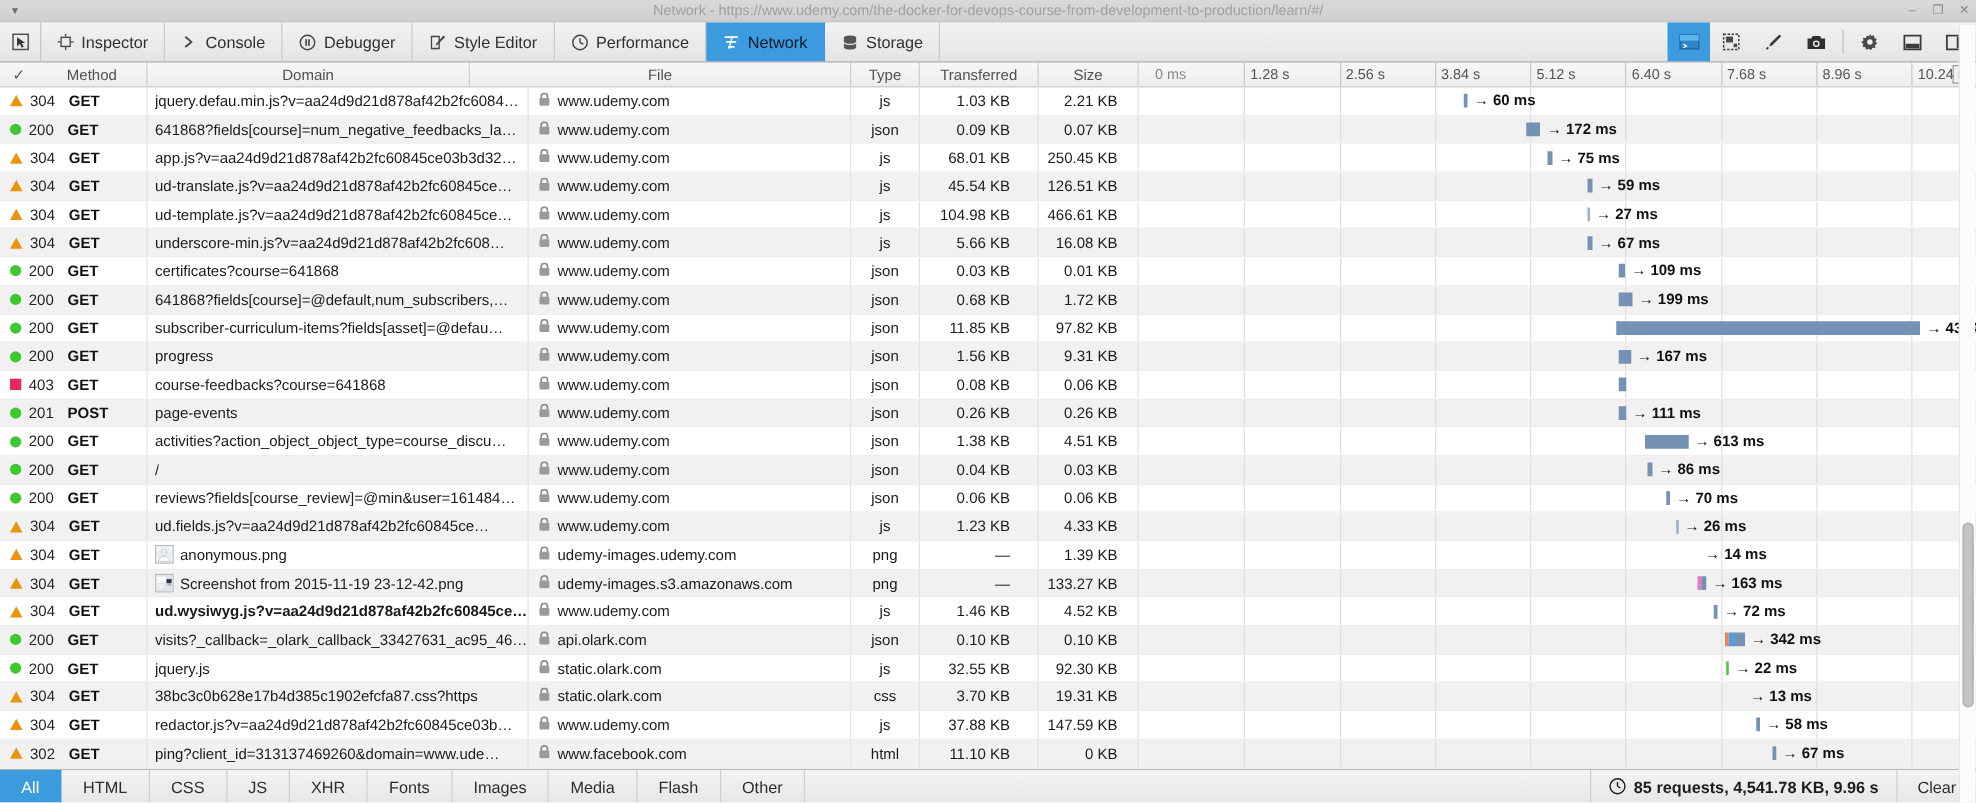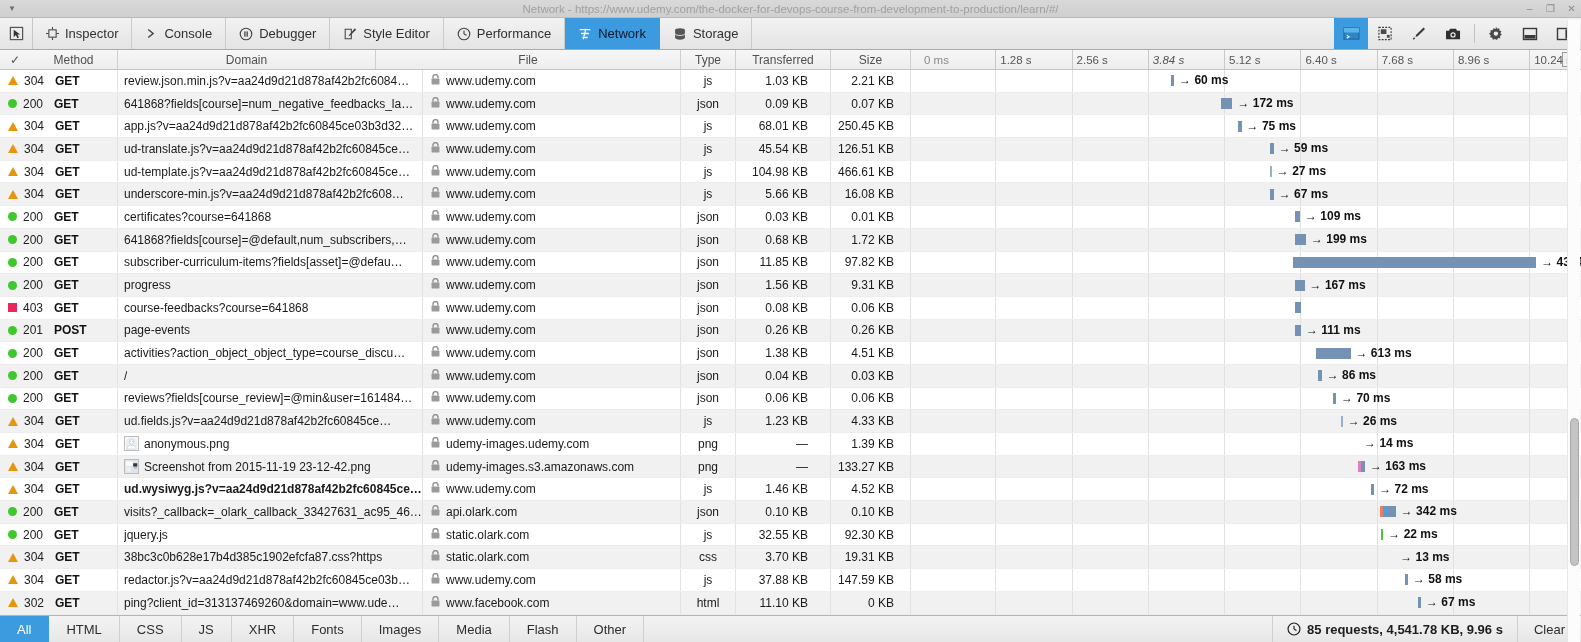--- a/index.html
+++ b/index.html
@@ -367,21 +367,21 @@
           </div>
           <div class="tick-line" style="left: 84.2791px;"></div>
           <div class="tick" style="left: 84.2791px;">
             <span class="tick-lbl">1.28 s</span>
           </div>
           <div class="tick-line" style="left: 160.558px;"></div>
           <div class="tick" style="left: 160.558px;">
             <span class="tick-lbl">2.56 s</span>
           </div>
           <div class="tick-line" style="left: 236.837px;"></div>
-          <div class="tick" style="left: 236.837px; font-style: italic;">
+          <div class="tick" style="left: 236.837px;">
             <span class="tick-lbl">3.84 s</span>
           </div>
           <div class="tick-line" style="left: 313.116px;"></div>
           <div class="tick" style="left: 313.116px;">
             <span class="tick-lbl">5.12 s</span>
           </div>
           <div class="tick-line" style="left: 389.395px;"></div>
           <div class="tick" style="left: 389.395px;">
             <span class="tick-lbl">6.40 s</span>
           </div>
@@ -401,21 +401,21 @@
     </div>
 
     <div class="tbody" id="tbody">
         <div class="row odd">
           <div class="c-status" style="width: 118px;">
             <span class="tri" style="border-bottom-color: rgb(232, 148, 12);"></span>
             <span class="st-code">304</span>
             <span class="st-method">GET</span>
           </div>
           <div class="c-file" style="width: 305px;">
-            <span class="fname">review.json.min.js?v=aa24d9d21d878af42b2fc6084…</span>
+            <span class="fname">jquery.defau.min.js?v=aa24d9d21d878af42b2fc6084…</span>
           </div>
           <div class="c-domain" style="width: 258px;">
             <span class="lock"><svg width="9" height="11" viewBox="0 0 10 12">
                 <path d="M2.2 5V3.4a2.8 2.8 0 0 1 5.6 0V5" fill="none" stroke="#8d8d8d" stroke-width="1.5"></path>
                 <rect x="0.6" y="4.8" width="8.8" height="6.8" rx="1" fill="#9a9a9a"></rect>
               </svg></span>
             <span>www.udemy.com</span>
           </div>
           <div class="c-type" style="width: 55px;">js</div>
           <div class="c-transferred" style="width: 95px;">1.03 KB</div>

